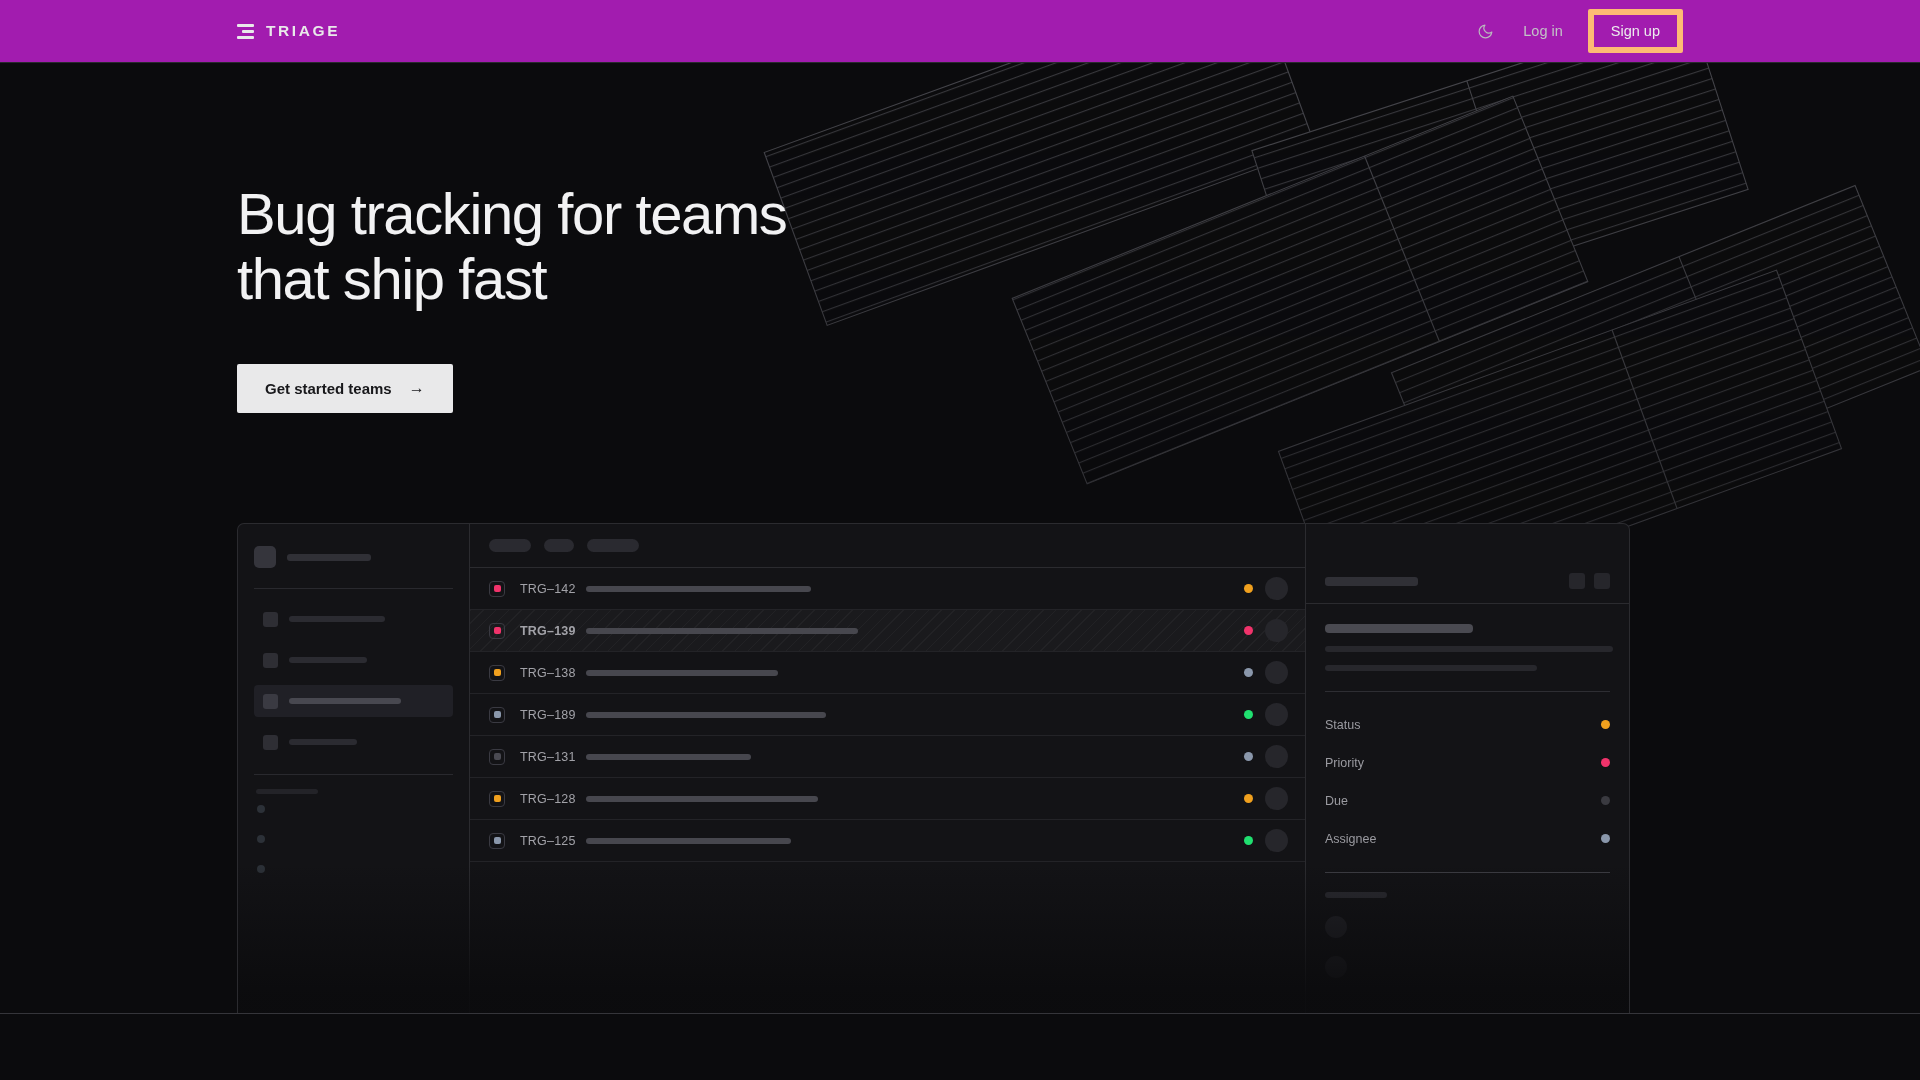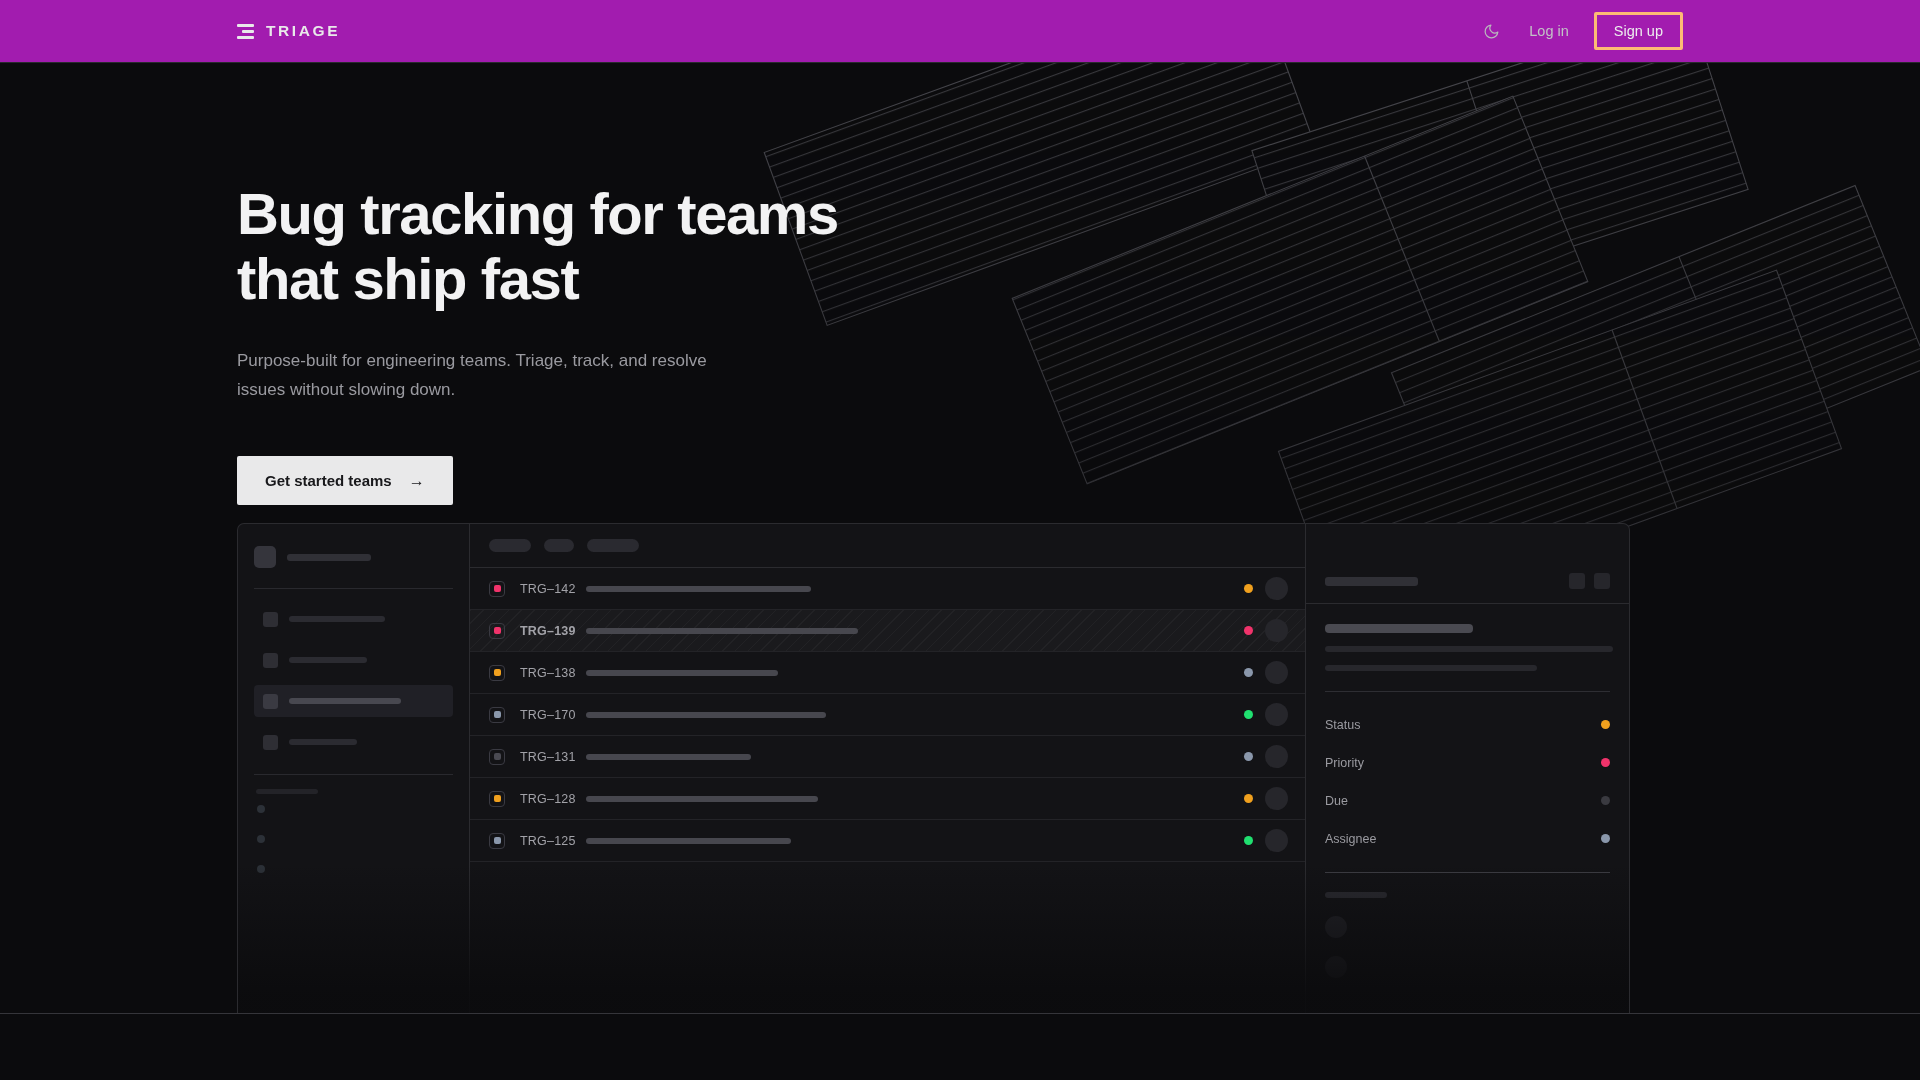--- a/index.html
+++ b/index.html
@@ -83,41 +83,41 @@
     cursor: pointer;
     color: #b9b9bd;
   }
   .nav-link {
     color: #c2c2c6;
     font-size: 14.5px;
     cursor: pointer;
     text-decoration: none;
   }
   .btn-outline {
-    border: 3px solid #fdba74;
+    border: 6px solid #fdba74;
     color: #ededee;
     background: transparent;
     font-size: 14.5px;
     font-family: inherit;
     padding: 8px 17px;
     cursor: pointer;
     border-radius: 2px;
   }
 
   
   .hero {
     position: relative;
     z-index: 3;
     padding: 63px 0 0 237px;
   }
   .hero-title {
     color: #f2f2f3;
     font-size: 58px;
     line-height: 1.12;
-    font-weight: 700;
+    font-weight: 400;
     letter-spacing: -1.4px;
     max-width: 700px;
     margin-top: 56px;
   }
   .hero-sub {
     color: #9a9aa0;
     font-size: 17px;
     line-height: 1.72;
     max-width: 480px;
     margin-top: 34px;
@@ -348,21 +348,20 @@
       <a class="nav-link">Log in</a>
       <button class="btn-outline">Sign up</button>
     </nav>
   </header>
 
   <section class="hero">
     <h1 class="hero-title">
       <span>Bug tracking for teams</span><br>
       <span>that ship fast</span>
     </h1>
-    <p class="hero-sub">Purpose-built for engineering teams. Triage, track, and resolve issues without slowing down.</p>
     <button class="cta">
       <span>Get started teams</span>
       <span class="arrow">→</span>
     </button>
   </section>
 
   <div class="mock">
 
     <aside class="mock-side">
       <div class="side-top">
@@ -442,21 +441,21 @@
         <span class="row-right">
           <span class="row-status" style="background:#8a97ab"></span>
           <span class="row-avatar"></span>
         </span>
       </div>
 
       <div class="row">
         <span class="row-badge">
             <i style="background:#8a97ab"></i>
           </span>
-        <span class="row-key">TRG–170</span>
+        <span class="row-key">TRG–189</span>
         <span class="row-bar" style="width:240px"></span>
         <span class="row-right">
           <span class="row-status" style="background:#20e070"></span>
           <span class="row-avatar"></span>
         </span>
       </div>
 
       <div class="row">
         <span class="row-badge">
             <i style="background:#4a4a52"></i>

